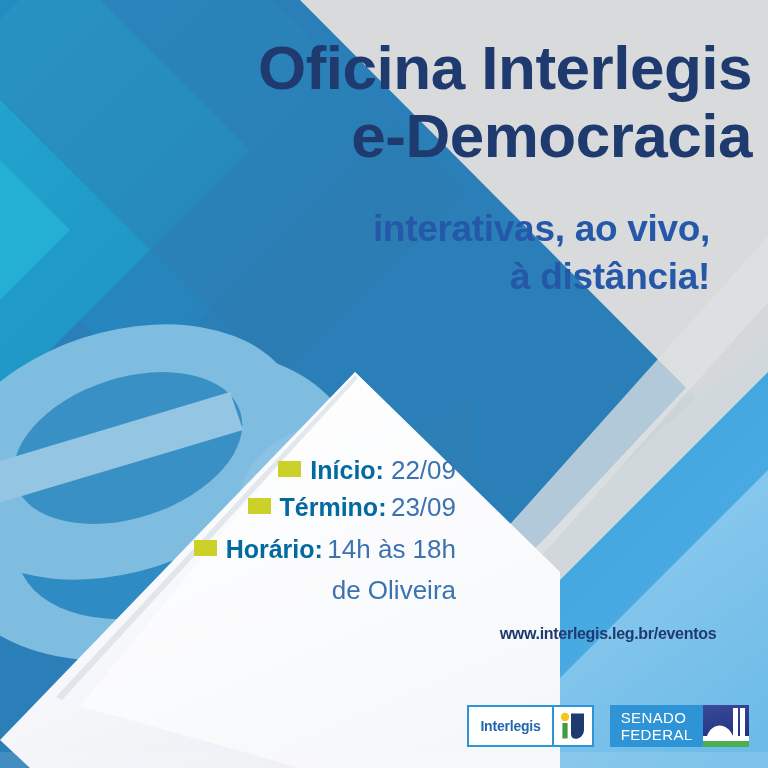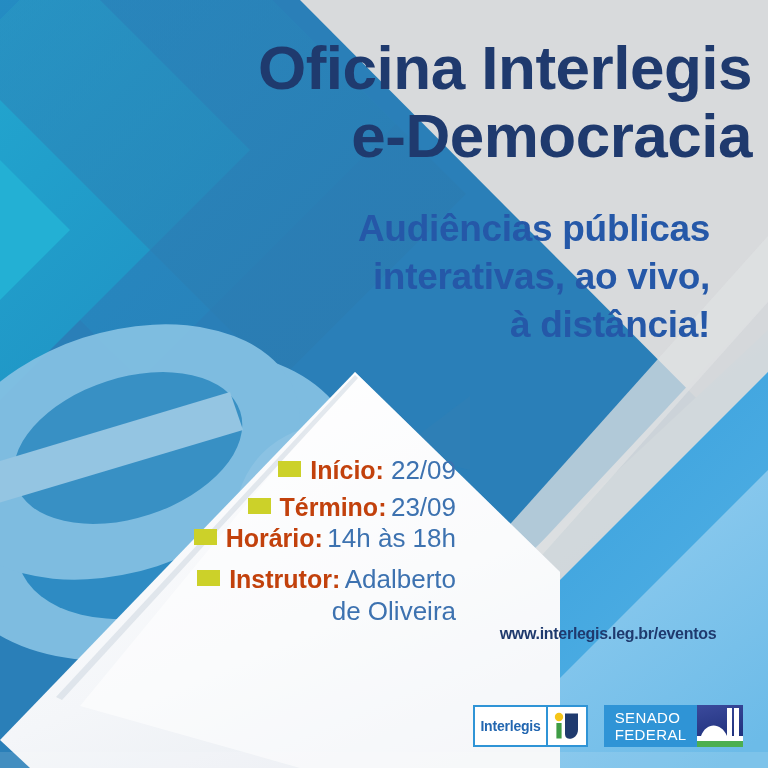--- a/index.html
+++ b/index.html
@@ -75,31 +75,31 @@
   }
   .bullet {
     display: inline-block;
     width: 23px;
     height: 16px;
     background: #ccd129;
     vertical-align: 2px;
     margin-right: 9px;
   }
   .d-label {
-    color: #c2410c;
+    color: #0369a1;
     font-weight: bold;
     font-size: 25px;
   }
   .d-value {
     color: #3d72b0;
     font-weight: normal;
     font-size: 26px;
   }
   #row-inicio .d-value { margin-left: 7px; }
-  #row-termino { margin-bottom: 0px; }
+  #row-termino { margin-bottom: 11px; }
   #weekday-line {
     display: block;
     color: #1f3a6e;
     font-weight: bold;
     font-size: 18px;
     padding-right: 24px;
     margin-top: -1px;
     margin-bottom: 12px;
     white-space: nowrap;
   }
@@ -143,21 +143,21 @@
     display: flex;
     align-items: stretch;
     height: 42px;
     background: #ffffff;
     border: 2px solid #2f94d6;
     box-sizing: border-box;
   }
   #interlegis-wordmark {
     display: flex;
     align-items: center;
-    padding: 0 5px;
+    padding: 0 11px;
     color: #2266b0;
     font-size: 14px;
     font-weight: bold;
     letter-spacing: -0.2px;
   }
   #interlegis-mark {
     width: 38px;
     border-left: 2px solid #2f94d6;
     display: flex;
     align-items: center;
@@ -274,21 +274,20 @@
   </svg>
 
   <div class="txt-layer">
 
     <div id="title-block">
       <span class="tline">Oficina Interlegis</span>
       <span class="tline">e-Democracia</span>
     </div>
 
     <div id="subtitle-block">
-      <span class="sline">Audiências públicas</span>
       <span class="sline">interativas, ao vivo,</span>
       <span class="sline">à distância!</span>
     </div>
 
     <div id="details-block">
 
       <div class="detail-row" id="row-inicio">
         <span class="bullet"></span><span class="d-label">Início:</span><span class="d-value">22/09</span>
       </div>
 
@@ -296,24 +295,20 @@
         <span class="bullet"></span><span class="d-label">Término:</span>
         <span class="d-value">23/09</span>
       </div>
 
 
       <div class="detail-row" id="row-horario">
         <span class="bullet"></span><span class="d-label">Horário:</span>
         <span class="d-value">14h às 18h</span>
       </div>
 
-      <div class="detail-row" id="row-instrutor">
-        <span class="bullet"></span><span class="d-label">Instrutor:</span>
-        <span class="d-value">Adalberto</span>
-      </div>
       <span id="instrutor-line2">de Oliveira</span>
     </div>
 
     <div id="registration-block">
       <span id="reg-url">www.interlegis.leg.br/eventos</span>
     </div>
 
     <div id="logo-bar">
 
       <div id="interlegis-logo">

